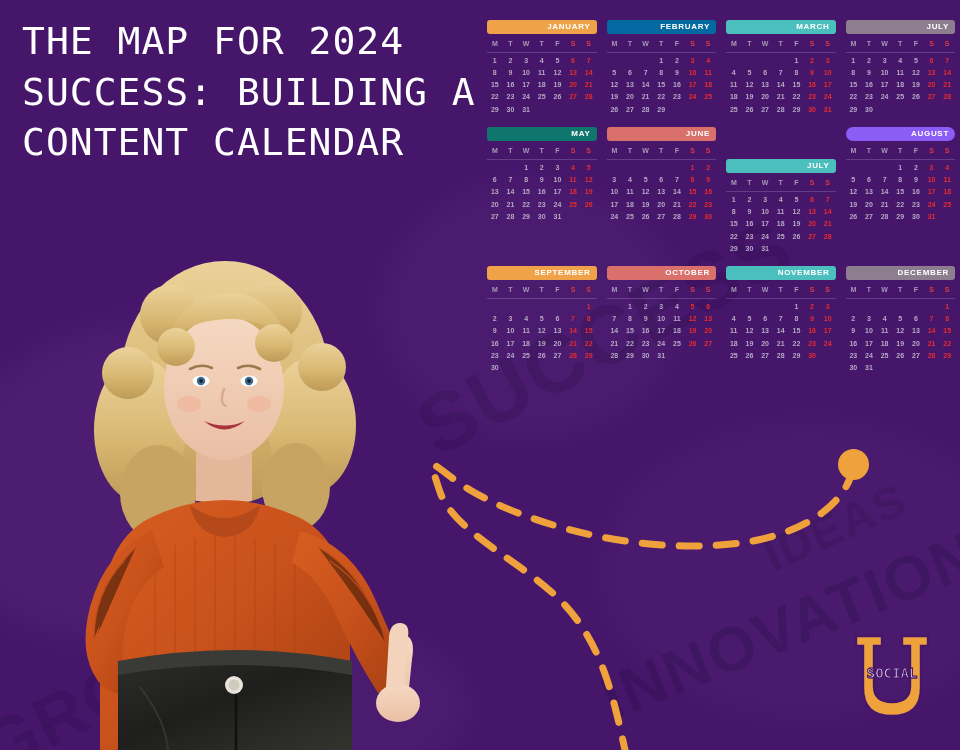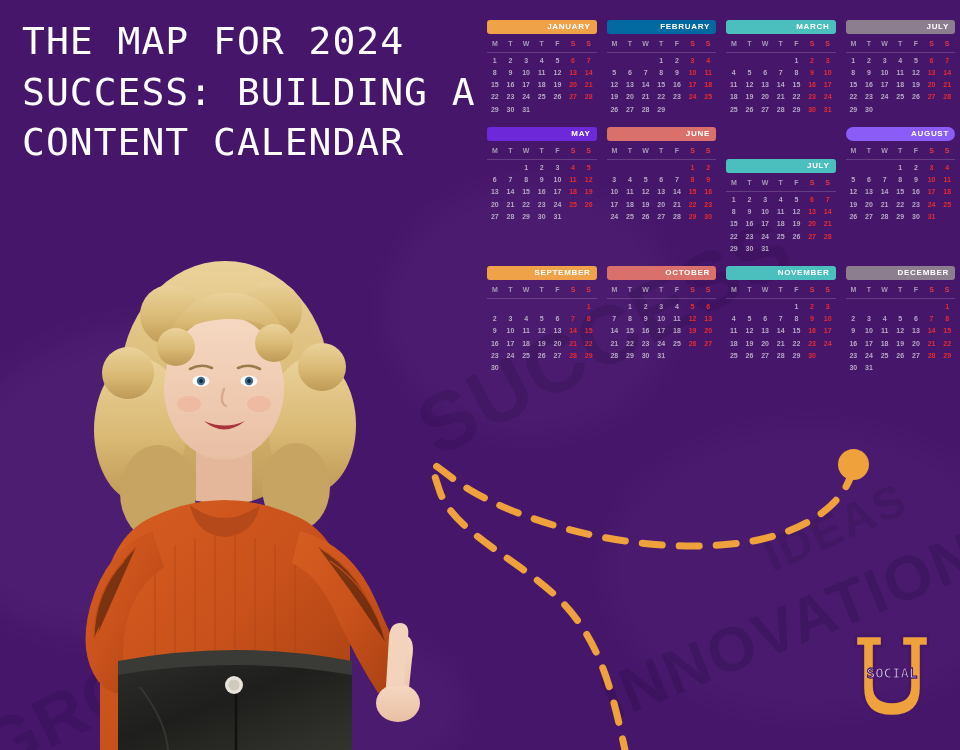--- a/index.html
+++ b/index.html
@@ -368,21 +368,21 @@
           <div class="day">24</div>
           <div class="day">25</div>
           <div class="day">26</div>
           <div class="day we">27</div>
           <div class="day we">28</div>
           <div class="day">29</div>
           <div class="day">30</div>
         </div>
       </div>
       <div class="month">
-        <div class="month-header" style="background: #6d28d9;">
+        <div class="month-header" style="background: #0f766e;">
           <span>MAY</span>
         </div>
         <div class="dow-row">
           <div class="dow">M</div>
           <div class="dow">T</div>
           <div class="dow">W</div>
           <div class="dow">T</div>
           <div class="dow">F</div>
           <div class="dow we">S</div>
           <div class="dow we">S</div>

